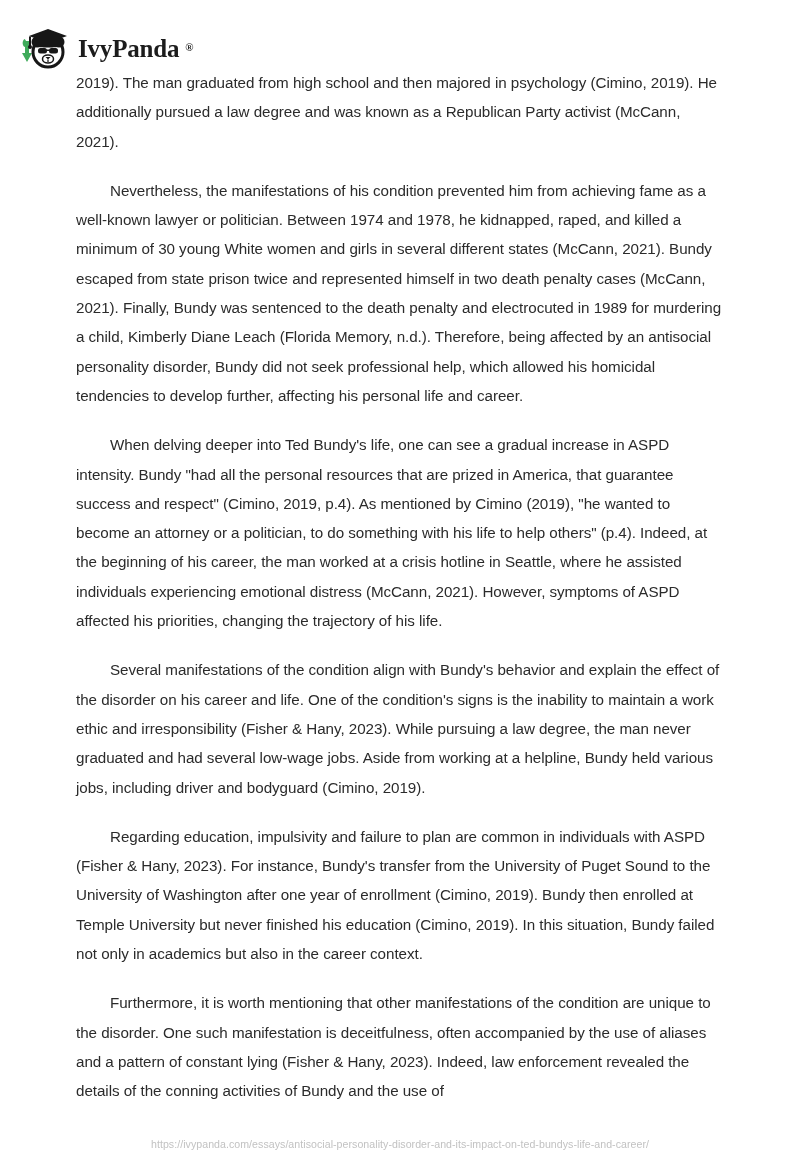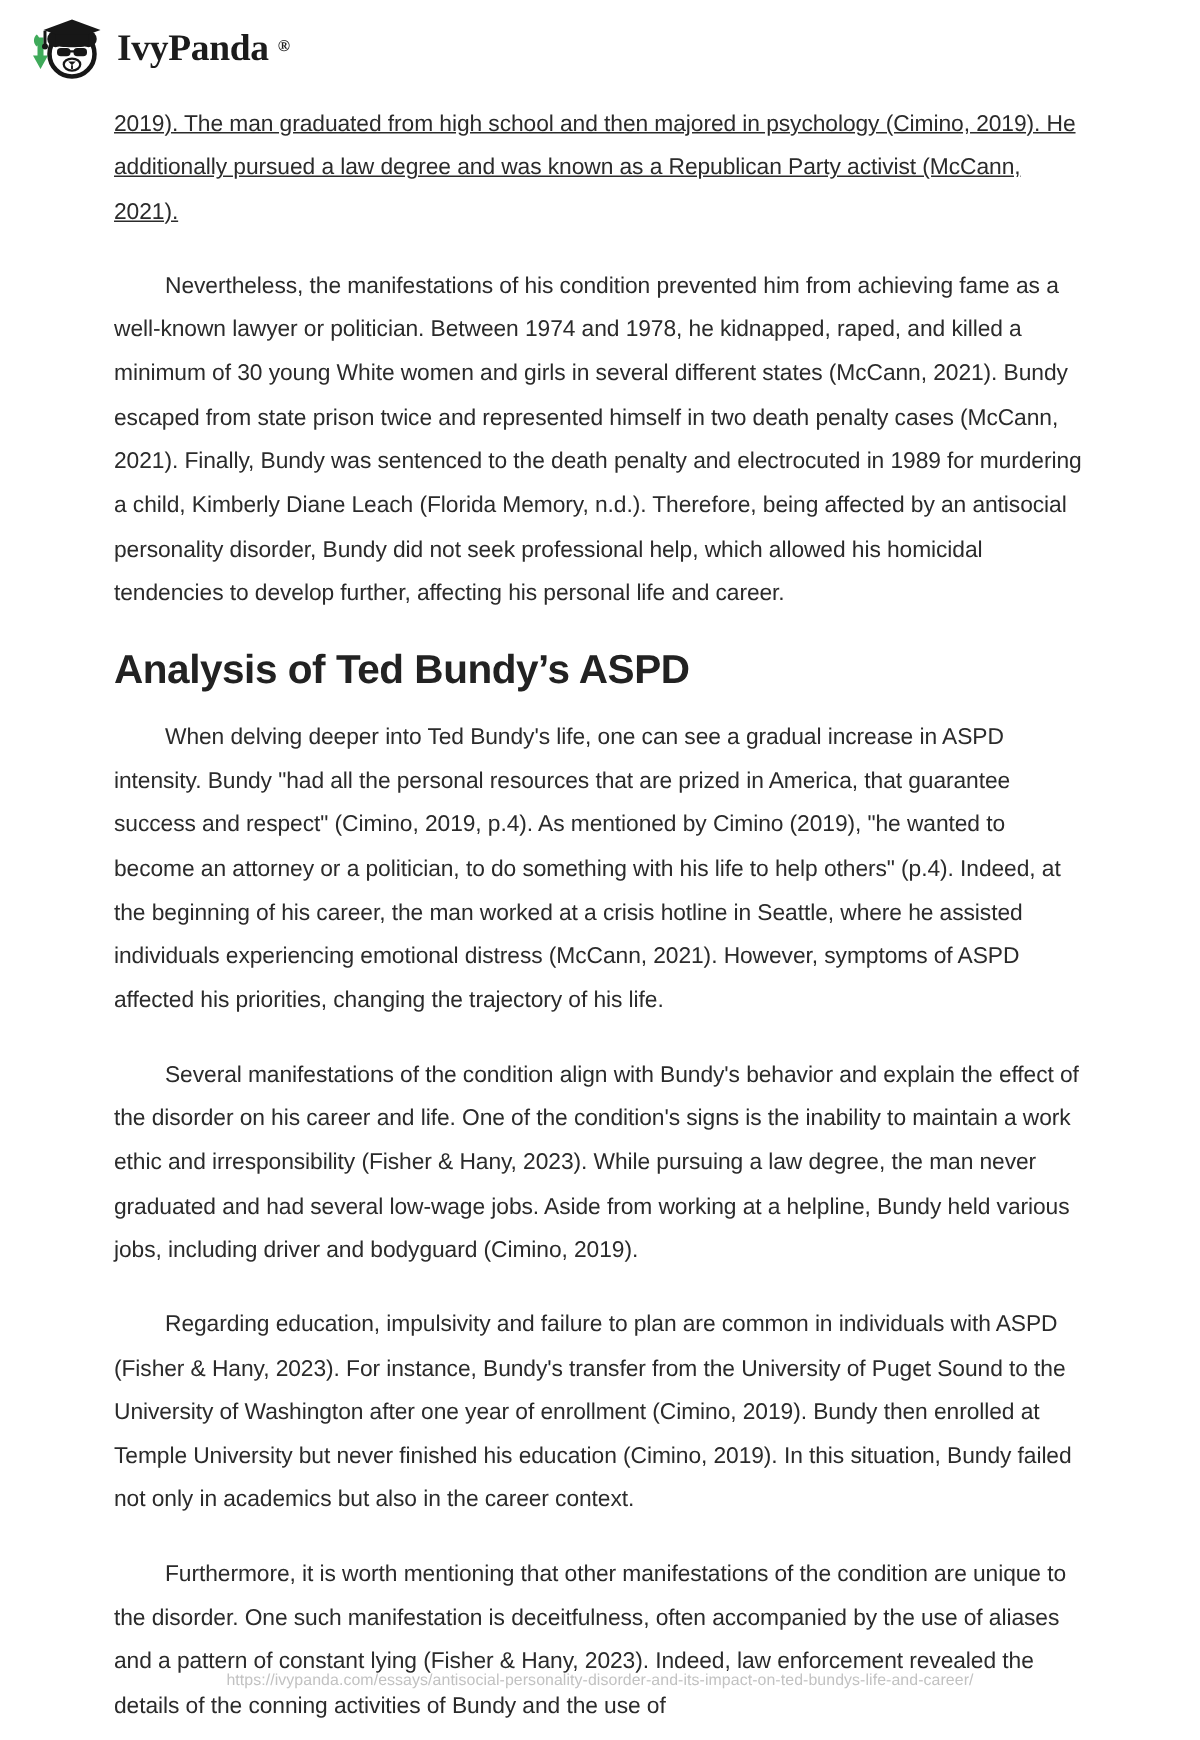--- a/index.html
+++ b/index.html
@@ -22,21 +22,21 @@
     top: 0;
     left: 0;
     width: 800px;
     height: 62px;
     box-sizing: border-box;
   }
 
   .brand {
     position: absolute;
     left: 18px;
-    top: 8px;
+    top: 24px;
     display: flex;
     align-items: center;
     gap: 6px;
     height: 46px;
   }
   .brand-mark {
     width: 54px;
     height: 46px;
     display: block;
     flex: 0 0 auto;
@@ -83,21 +83,20 @@
     margin: 0 0 20px 0;
     font-size: 15.2px;
     line-height: 29.3px;
     color: #2b2b2b;
     text-indent: 34px;
     text-align: left;
     letter-spacing: -0.05px;
   }
   .para.no-indent {
     text-indent: 0;
-    text-decoration: underline;
   }
 
   h2.section-heading {
     margin: 12px 0 14px 0;
     font-size: 27px;
     font-weight: bold;
     line-height: 1.2;
     color: #222222;
     letter-spacing: -0.3px;
   }
@@ -106,21 +105,21 @@
   .page-footer {
     position: absolute;
     left: 0;
     bottom: 0;
     width: 800px;
     height: 46px;
   }
   .footer-url {
     position: absolute;
     left: 0;
-    top: 0;
+    top: 24px;
     width: 800px;
     text-align: center;
     font-size: 10.6px;
     color: #c2c2c2;
     letter-spacing: 0.05px;
   }
 </style>
 </head>
 <body>
 
@@ -155,21 +154,20 @@
   </div>
 
 </div>
 
 <div class="content">
 
   <p class="para no-indent">2019). The man graduated from high school and then majored in psychology (Cimino, 2019). He additionally pursued a law degree and was known as a Republican Party activist (McCann, 2021).</p>
 
   <p class="para">Nevertheless, the manifestations of his condition prevented him from achieving fame as a well-known lawyer or politician. Between 1974 and 1978, he kidnapped, raped, and killed a minimum of 30 young White women and girls in several different states (McCann, 2021). Bundy escaped from state prison twice and represented himself in two death penalty cases (McCann, 2021). Finally, Bundy was sentenced to the death penalty and electrocuted in 1989 for murdering a child, Kimberly Diane Leach (Florida Memory, n.d.). Therefore, being affected by an antisocial personality disorder, Bundy did not seek professional help, which allowed his homicidal tendencies to develop further, affecting his personal life and career.</p>
 
-  <h2 class="section-heading">Analysis of Ted Bundy’s ASPD</h2>
 
   <p class="para">When delving deeper into Ted Bundy's life, one can see a gradual increase in ASPD intensity. Bundy "had all the personal resources that are prized in America, that guarantee success and respect" (Cimino, 2019, p.4). As mentioned by Cimino (2019), "he wanted to become an attorney or a politician, to do something with his life to help others" (p.4). Indeed, at the beginning of his career, the man worked at a crisis hotline in Seattle, where he assisted individuals experiencing emotional distress (McCann, 2021). However, symptoms of ASPD affected his priorities, changing the trajectory of his life.</p>
 
   <p class="para">Several manifestations of the condition align with Bundy's behavior and explain the effect of the disorder on his career and life. One of the condition's signs is the inability to maintain a work ethic and irresponsibility (Fisher &amp; Hany, 2023). While pursuing a law degree, the man never graduated and had several low-wage jobs. Aside from working at a helpline, Bundy held various jobs, including driver and bodyguard (Cimino, 2019).</p>
 
   <p class="para">Regarding education, impulsivity and failure to plan are common in individuals with ASPD (Fisher &amp; Hany, 2023). For instance, Bundy's transfer from the University of Puget Sound to the University of Washington after one year of enrollment (Cimino, 2019). Bundy then enrolled at Temple University but never finished his education (Cimino, 2019). In this situation, Bundy failed not only in academics but also in the career context.</p>
 
   <p class="para">Furthermore, it is worth mentioning that other manifestations of the condition are unique to the disorder. One such manifestation is deceitfulness, often accompanied by the use of aliases and a pattern of constant lying (Fisher &amp; Hany, 2023). Indeed, law enforcement revealed the details of the conning activities of Bundy and the use of</p>
 </div>
 

